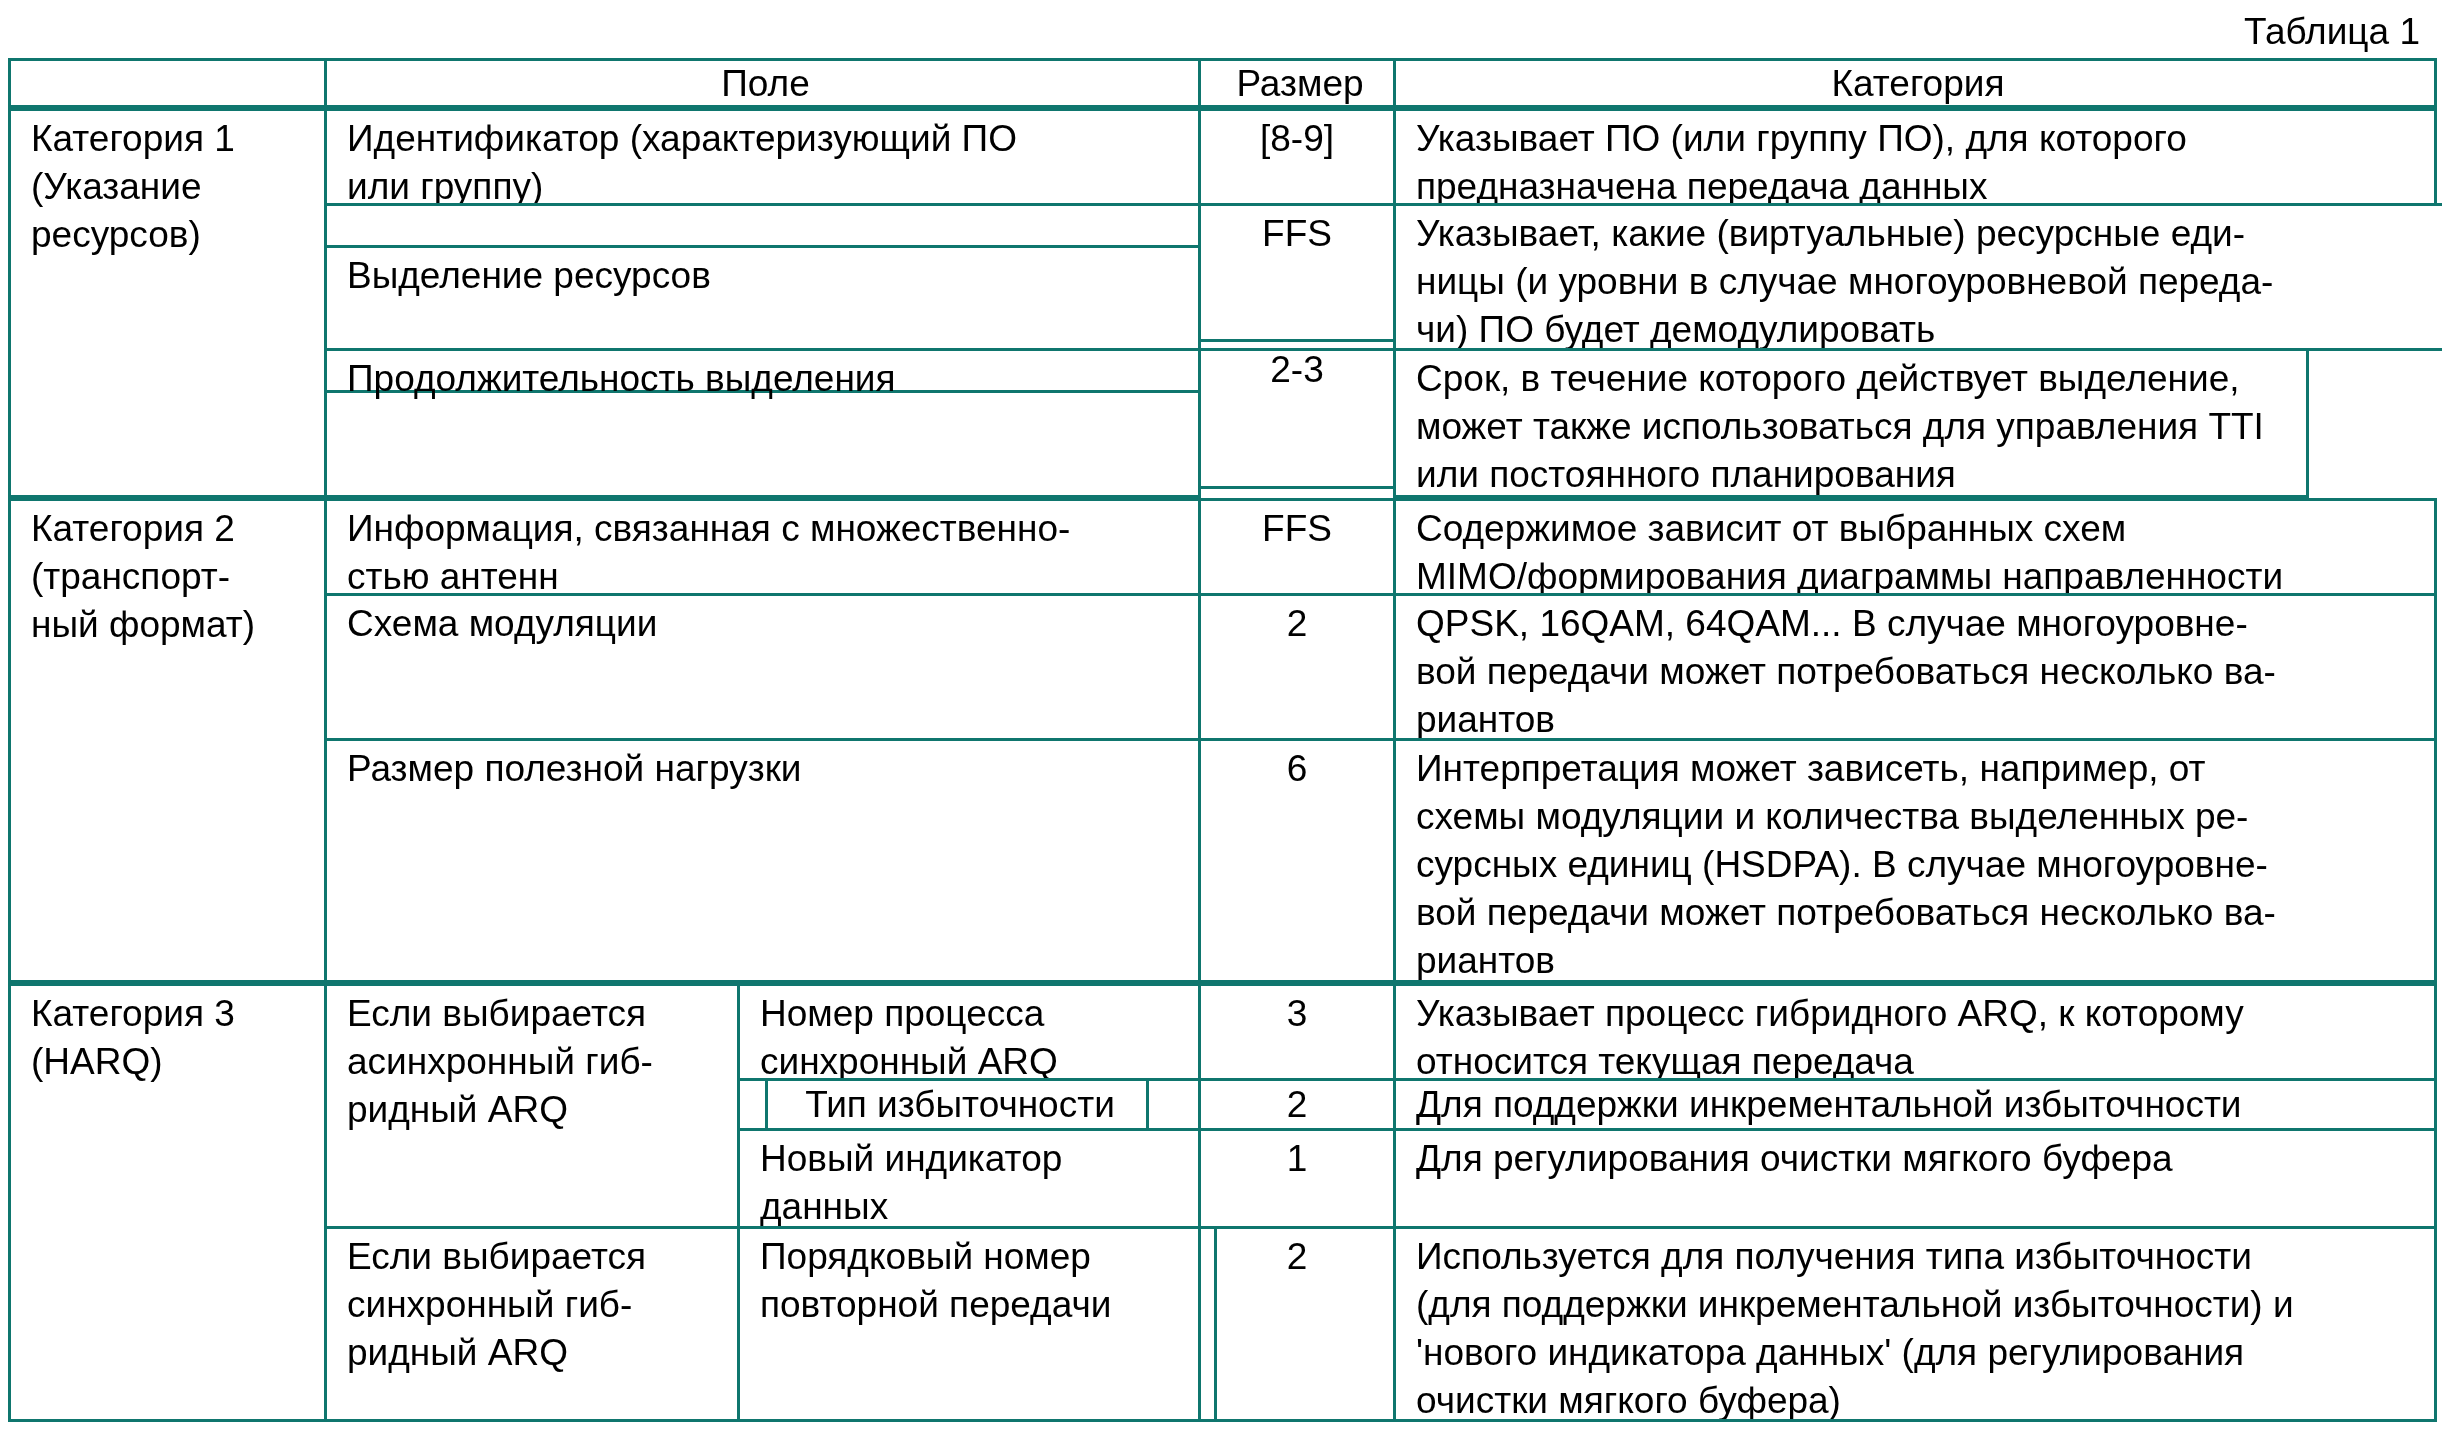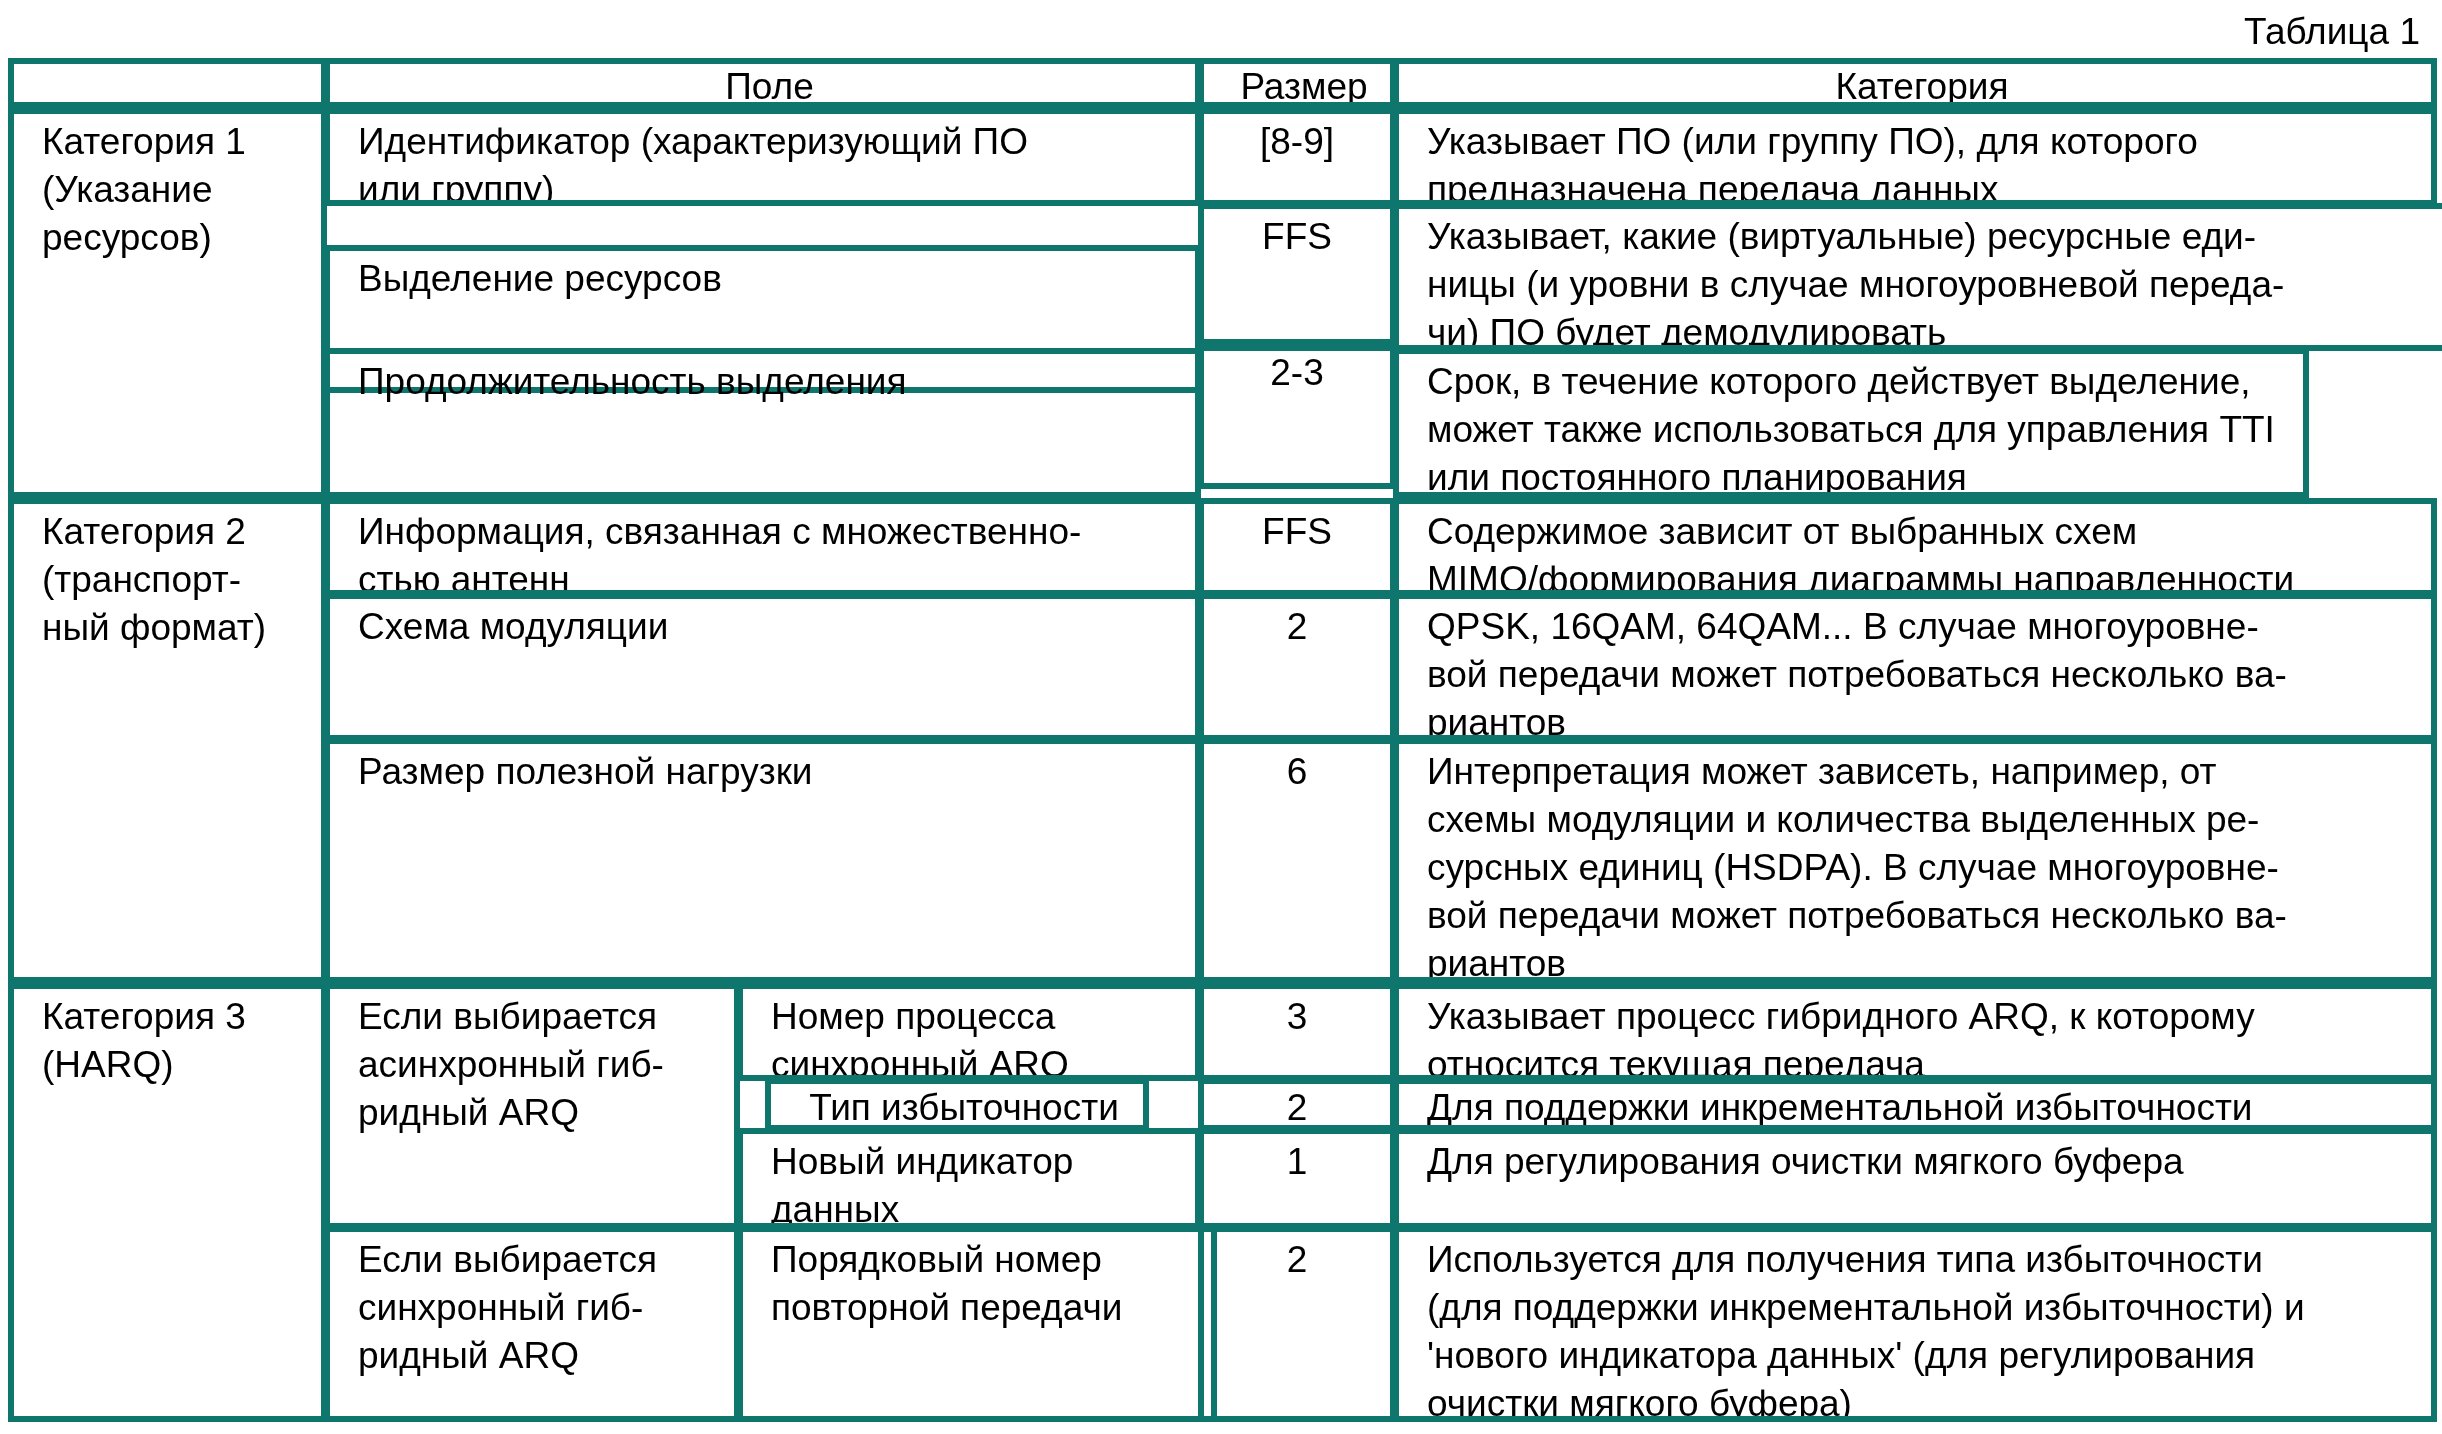--- a/index.html
+++ b/index.html
@@ -19,26 +19,26 @@
     position: absolute;
     right: 22px;
     top: 10px;
     font-size: 37px;
     line-height: 44px;
     white-space: nowrap;
   }
   .cell {
     position: absolute;
     box-sizing: border-box;
-    border: 6px solid #0f766e;
+    border: 3px solid #0f766e;
     margin-left: -3px;
     margin-top: -3px;
     font-size: 37px;
     line-height: 48px;
-    padding: 4px 14px 0 28px;
+    padding: 4px 14px 0 20px;
     overflow: hidden;
     white-space: pre-line;
   }
   .cell.center {
     text-align: center;
     padding-left: 4px;
     padding-right: 4px;
   }
   .cell.header {
     text-align: center;

